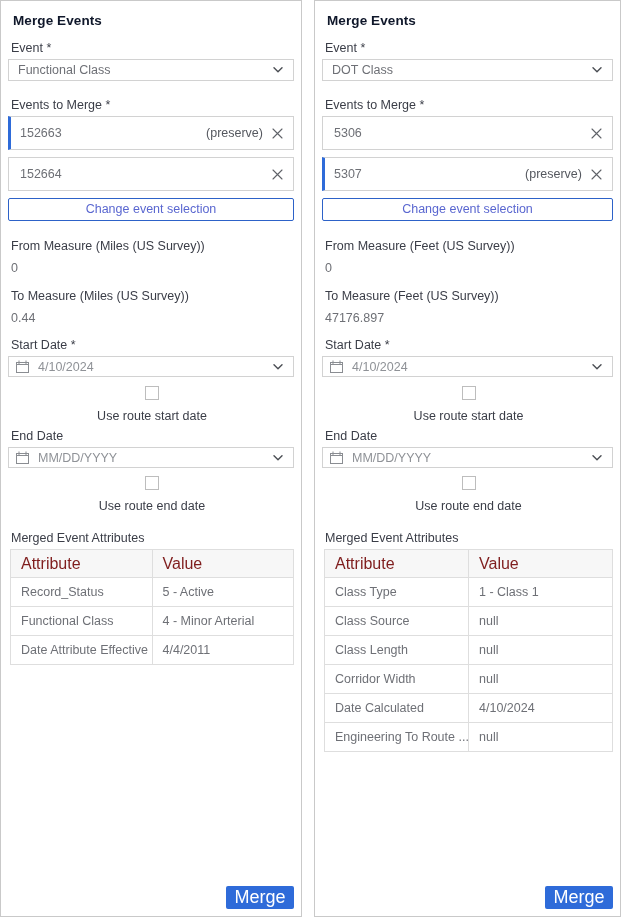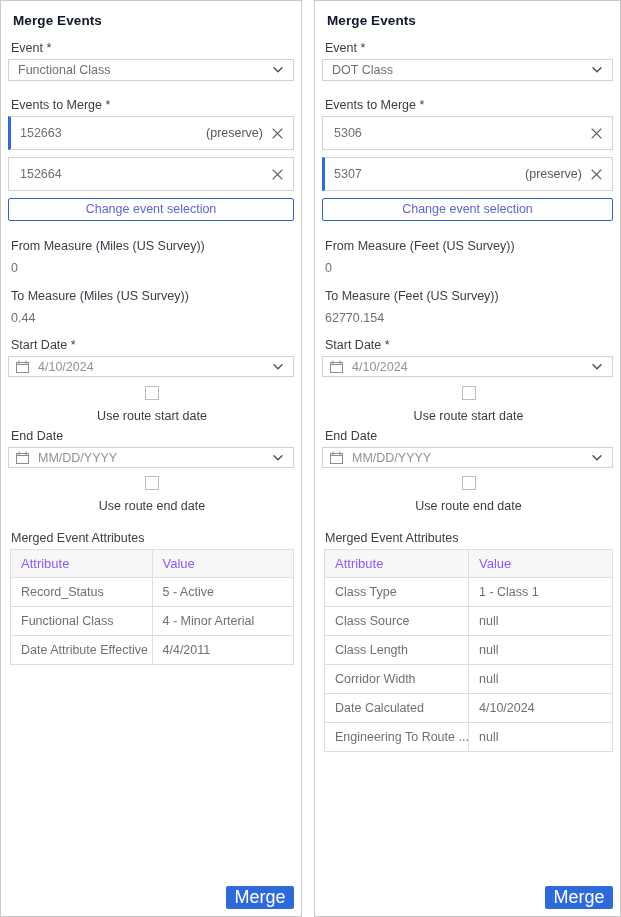--- a/index.html
+++ b/index.html
@@ -85,21 +85,21 @@
   }
   .checkbox-label { font-size: 12.5px; color: #3a3d47; }
 
   table.attr-table {
     margin: 2px 0 0 2px; width: calc(100% - 2px);
     border-collapse: collapse; table-layout: fixed;
   }
   .attr-table th {
     width: 50%; height: 28px; text-align: left; padding: 0 8px 0 10px;
     background: #f7f7f7; border: 1px solid #dedede;
-    font-size: 13px; font-weight: 400; color: #8b5cf6;
+    font-size: 16px; font-weight: 400; color: #7f1d1d;
   }
   .attr-table td {
     height: 29px; padding: 0 8px 0 10px;
     border: 1px solid #dedede;
     font-size: 12.5px; color: #6e7076;
     white-space: nowrap; overflow: hidden;
   }
 
   .merge-btn {
     position: absolute; right: 7px; bottom: 7px;
@@ -246,21 +246,21 @@
           </svg>
       </span>
     </div>
 
     <button class="outline-btn">Change event selection</button>
 
     <div class="field-label mt18">From Measure (Feet (US Survey))</div>
     <div class="value-text">0</div>
 
     <div class="field-label mt14">To Measure (Feet (US Survey))</div>
-    <div class="value-text">62770.154</div>
+    <div class="value-text">47176.897</div>
 
     <div class="field-label mt13">Start Date *</div>
     <div class="date-select mt2">
       <svg width="13" height="13" viewBox="0 0 13 13">
           <rect x="0.5" y="2.5" width="12" height="10" fill="none" stroke="#8a8d92" stroke-width="1"></rect>
           <line x1="3" y1="0.5" x2="3" y2="4" stroke="#8a8d92" stroke-width="1"></line>
           <line x1="10" y1="0.5" x2="10" y2="4" stroke="#8a8d92" stroke-width="1"></line>
           <line x1="0.5" y1="4.5" x2="12.5" y2="4.5" stroke="#8a8d92" stroke-width="1"></line>
         </svg>
       <span class="date-text">4/10/2024</span>

